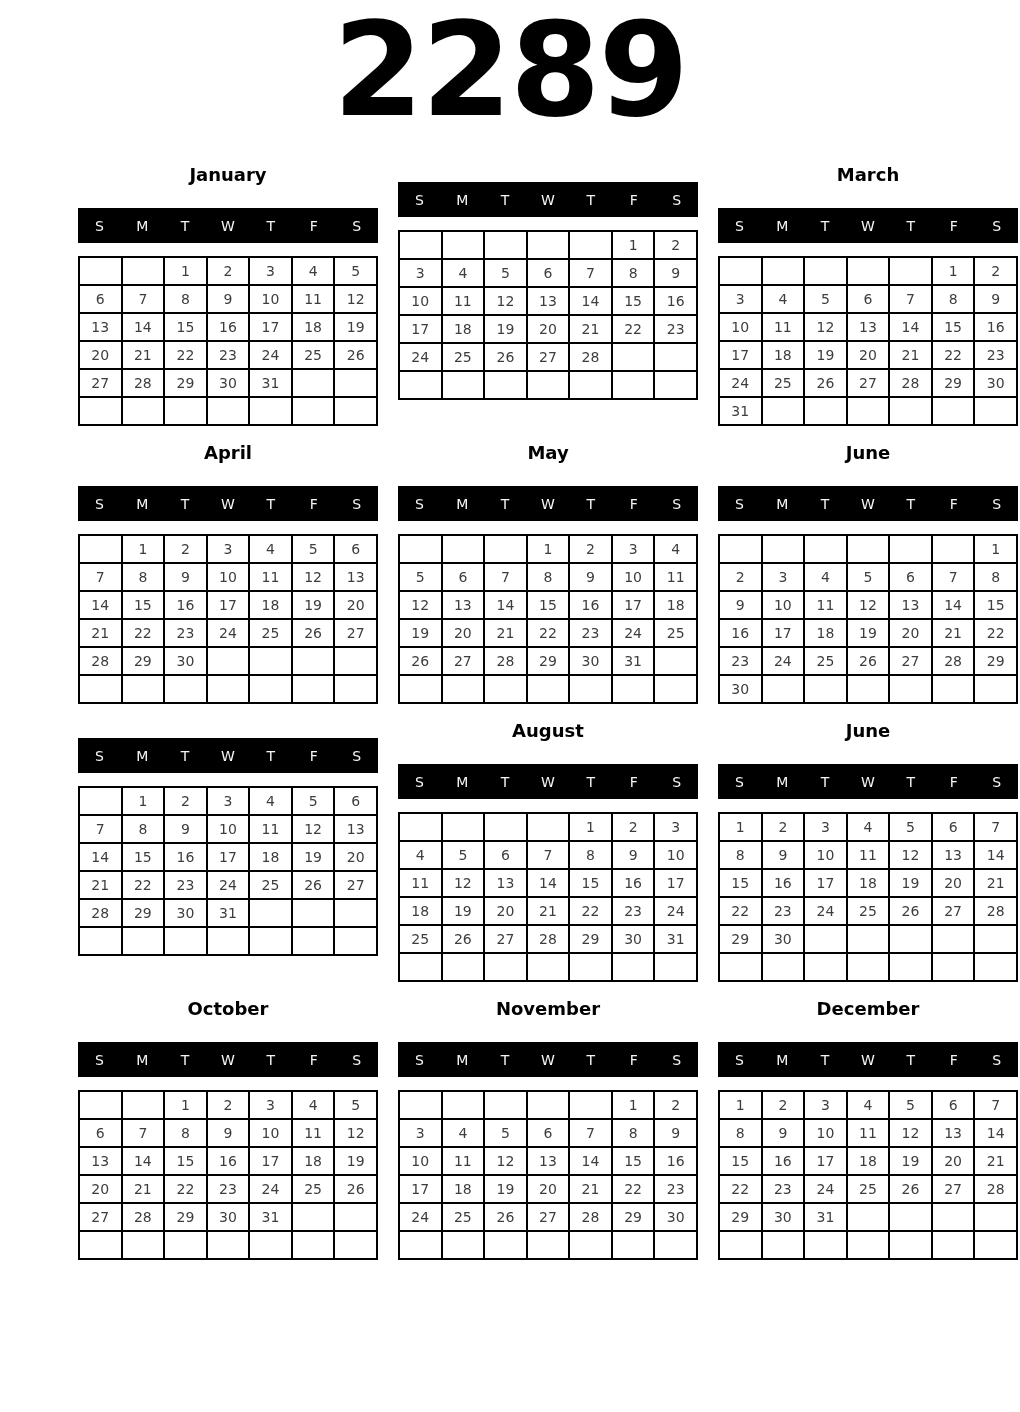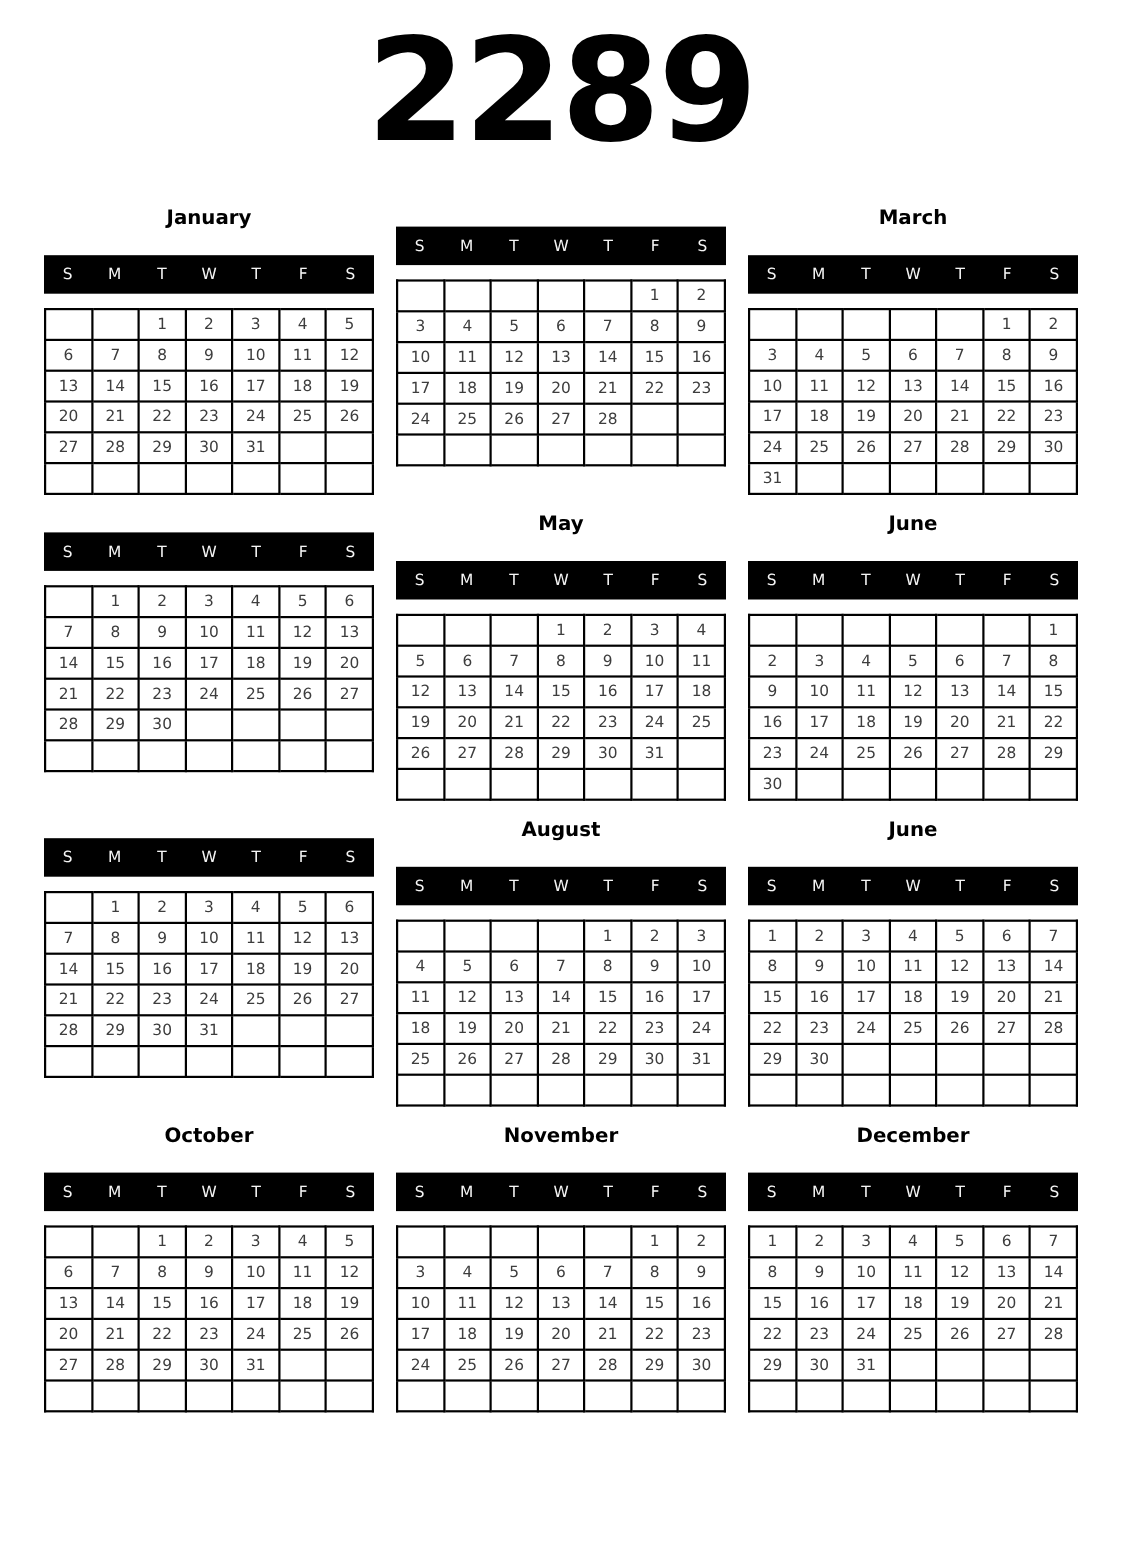--- a/index.html
+++ b/index.html
@@ -8,35 +8,36 @@
     background: #ffffff;
     font-family: "DejaVu Sans", sans-serif;
   }
   .page {
     width: 1020px;
     height: 1412px;
     background: #ffffff;
     overflow: hidden;
   }
   .year {
-    margin: 12px;
+    margin: 0;
     height: 160px;
     text-align: center;
     font-size: 130px;
     line-height: 140px;
     font-weight: 700;
     color: #000000;
     letter-spacing: -2px;
   }
   .months {
     display: grid;
     grid-template-columns: repeat(3, 300px);
     column-gap: 20px;
     row-gap: 12px;
     padding: 0 40px;
+    margin-left: 38px;
   }
   .month {
     width: 300px;
   }
   .month-name {
     margin: 4px 0 0 0;
     height: 22px;
     line-height: 22px;
     text-align: center;
     font-size: 18px;
@@ -284,20 +285,21 @@
               <td></td>
               <td></td>
               <td></td>
               <td></td>
               <td></td>
             </tr>
           </tbody>
         </table>
   </div>
       <div class="month">
+    <div class="month-name">April</div>
     <div class="dow">
           <span>S</span>
           <span>M</span>
           <span>T</span>
           <span>W</span>
           <span>T</span>
           <span>F</span>
           <span>S</span>
         </div>
     <table class="grid">

